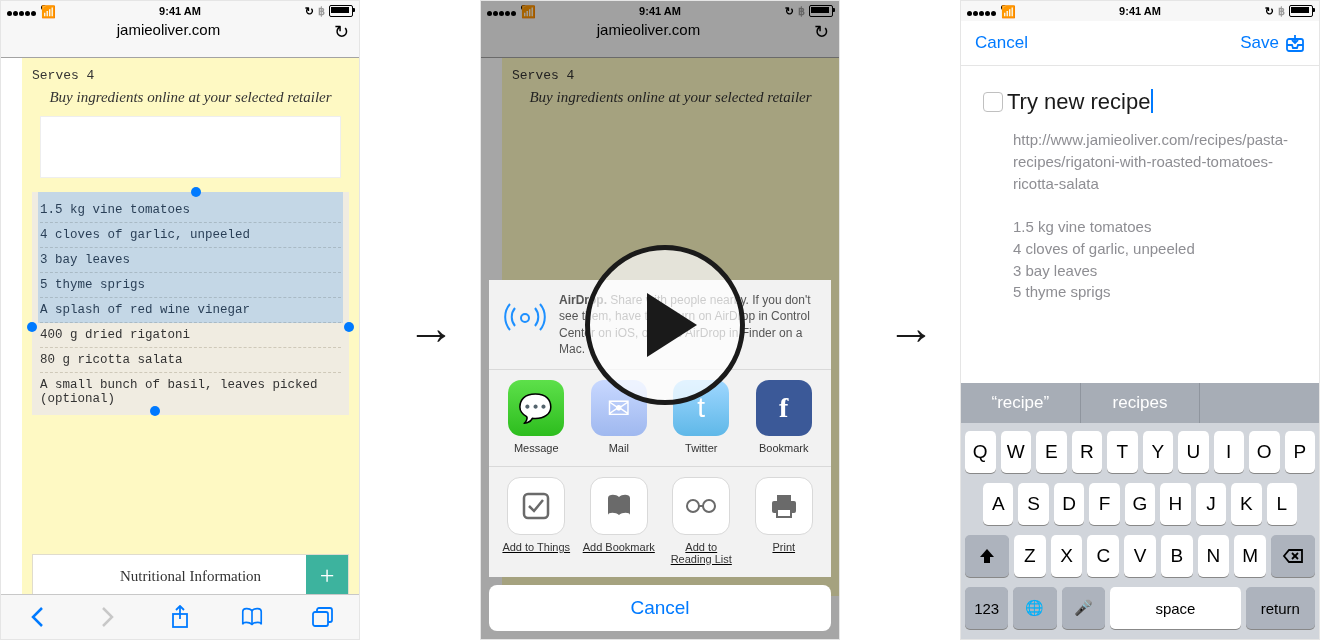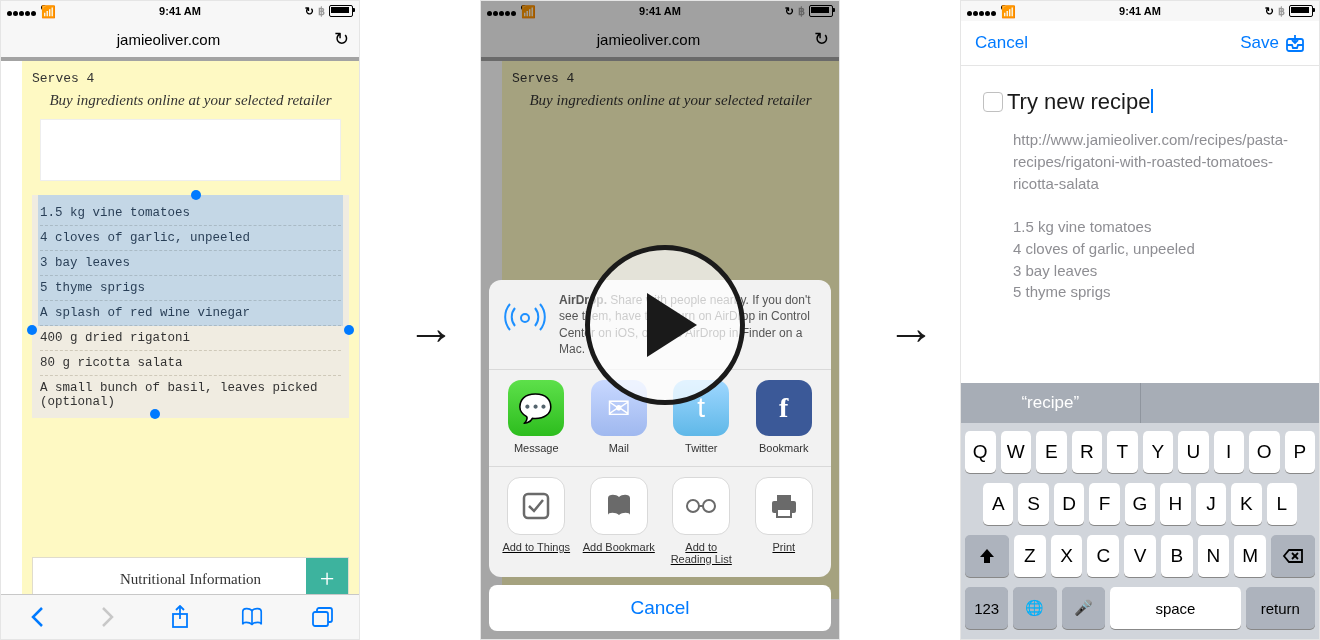--- a/index.html
+++ b/index.html
@@ -14,21 +14,21 @@
   
   .status{height:20px;background:#f7f7f7;display:flex;align-items:center;padding:0 6px;font-size:11px;font-weight:600;color:#000;justify-content:space-between;}
   .status .mid{position:absolute;left:0;right:0;text-align:center;}
   .dots span{display:inline-block;width:5px;height:5px;border-radius:50%;background:#000;margin-right:1px;}
   .wifi{display:inline-block;margin-left:4px;font-size:12px;}
   .sr{display:flex;align-items:center;gap:4px;}
   .batt{width:22px;height:10px;border:1px solid #000;border-radius:2px;position:relative;}
   .batt:after{content:"";position:absolute;right:-3px;top:2px;width:2px;height:4px;background:#000;border-radius:0 1px 1px 0;}
   .batt i{display:block;width:18px;height:6px;background:#000;margin:1px;}
   
-  .addr{height:36px;background:#f7f7f7;border-bottom:4px solid #a3a3a3;display:flex;align-items:center;padding:0 10px;gap:8px;}
+  .addr{height:36px;background:#f7f7f7;border-bottom:1px solid #a3a3a3;display:flex;align-items:flex-start;padding:0 10px;gap:8px;}
   .addr .url{flex:1;text-align:center;font-size:15px;color:#000;}
   .addr .reload{font-size:18px;color:#000;}
   
   .page{background:#fef9c3;height:calc(100% - 20px - 36px - 44px);overflow:hidden;position:relative;padding:8px 10px;box-sizing:border-box;font-size:13px;color:#333;margin-left:21px;}
   .serves{font-family:"Courier New",monospace;font-size:13px;margin:2px 0 6px;}
   .buy{font-style:italic;text-align:center;font-family:Georgia,serif;font-size:15px;margin:4px 16px 10px;}
   .imgph{height:60px;background:#fff;border:1px solid #eee;margin:0 8px 14px;}
   .ingbox{background:#f0ece1;padding:6px 8px 4px;position:relative;}
   .ing{font-family:"Courier New",monospace;font-size:12.5px;padding:5px 0;border-bottom:1px dashed #cfc9b9;}
   .ing:last-child{border-bottom:none;}
@@ -36,21 +36,21 @@
   .selh{position:absolute;width:10px;height:10px;border-radius:50%;background:#007aff;pointer-events:none;}
   .nutri{position:absolute;left:10px;right:10px;bottom:-2px;height:42px;background:#fff;border:1px solid #e0dccd;display:flex;align-items:center;justify-content:center;font-family:Georgia,serif;font-size:15px;}
   .plusbtn{position:absolute;right:0;top:0;width:42px;height:42px;background:#3db39e;color:#fff;display:flex;align-items:center;justify-content:center;font-size:26px;}
   
   .stoolbar{position:absolute;bottom:0;left:0;right:0;height:44px;background:#f7f7f7;border-top:1px solid #c8c8c8;display:flex;align-items:center;justify-content:space-around;color:#007aff;}
   .stoolbar .dis{color:#c8c8c8;}
   .tb-ic{width:24px;height:24px;display:flex;align-items:center;justify-content:center;}
   
   .dim{position:absolute;inset:0;background:rgba(0,0,0,0.35);}
   .sheet{position:absolute;left:8px;right:8px;bottom:8px;}
-  .sheetbox{background:#f2f2f2;border-radius:12px;overflow:hidden;margin-bottom:8px;}
+  .sheetbox{background:#f2f2f2;border-radius:0;overflow:hidden;margin-bottom:8px;}
   .airdrop{display:flex;padding:12px 14px;gap:12px;border-bottom:1px solid #d9d9d9;}
   .airdrop .adicon{width:44px;height:44px;flex:none;}
   .airdrop .adtxt{font-size:12px;color:#555;line-height:1.35;}
   .approw{display:flex;padding:10px 6px 12px;justify-content:space-around;border-bottom:1px solid #d9d9d9;}
   .actrow{display:flex;padding:10px 6px 12px;justify-content:space-around;text-decoration:underline;}
   .appitem{width:74px;text-align:center;font-size:11px;color:#333;}
   .appicon{width:56px;height:56px;border-radius:13px;margin:0 auto 6px;display:flex;align-items:center;justify-content:center;font-size:28px;color:#fff;}
   .msg{background:linear-gradient(#5de04a,#2dbd1e);} 
   .mail{background:linear-gradient(#c8d8ff,#9fb8ef);} 
   .twt{background:linear-gradient(#9fd7ff,#5fb8e8);} 
@@ -271,20 +271,21 @@
     </div>
     <div class="tnotes">http://www.jamieoliver.com/recipes/pasta-recipes/rigatoni-with-roasted-tomatoes-ricotta-salata
 
 1.5 kg vine tomatoes
 4 cloves of garlic, unpeeled
 3 bay leaves
 5 thyme sprigs</div>
   </div>
   <div class="sugg">
     <div>“recipe”</div>
+    <div>recipes</div>
     <div></div>
   </div>
   <div class="kbd">
     <div class="krow r1">
       <div class="key">Q</div>
       <div class="key">W</div>
       <div class="key">E</div>
       <div class="key">R</div>
       <div class="key">T</div>
       <div class="key">Y</div>

